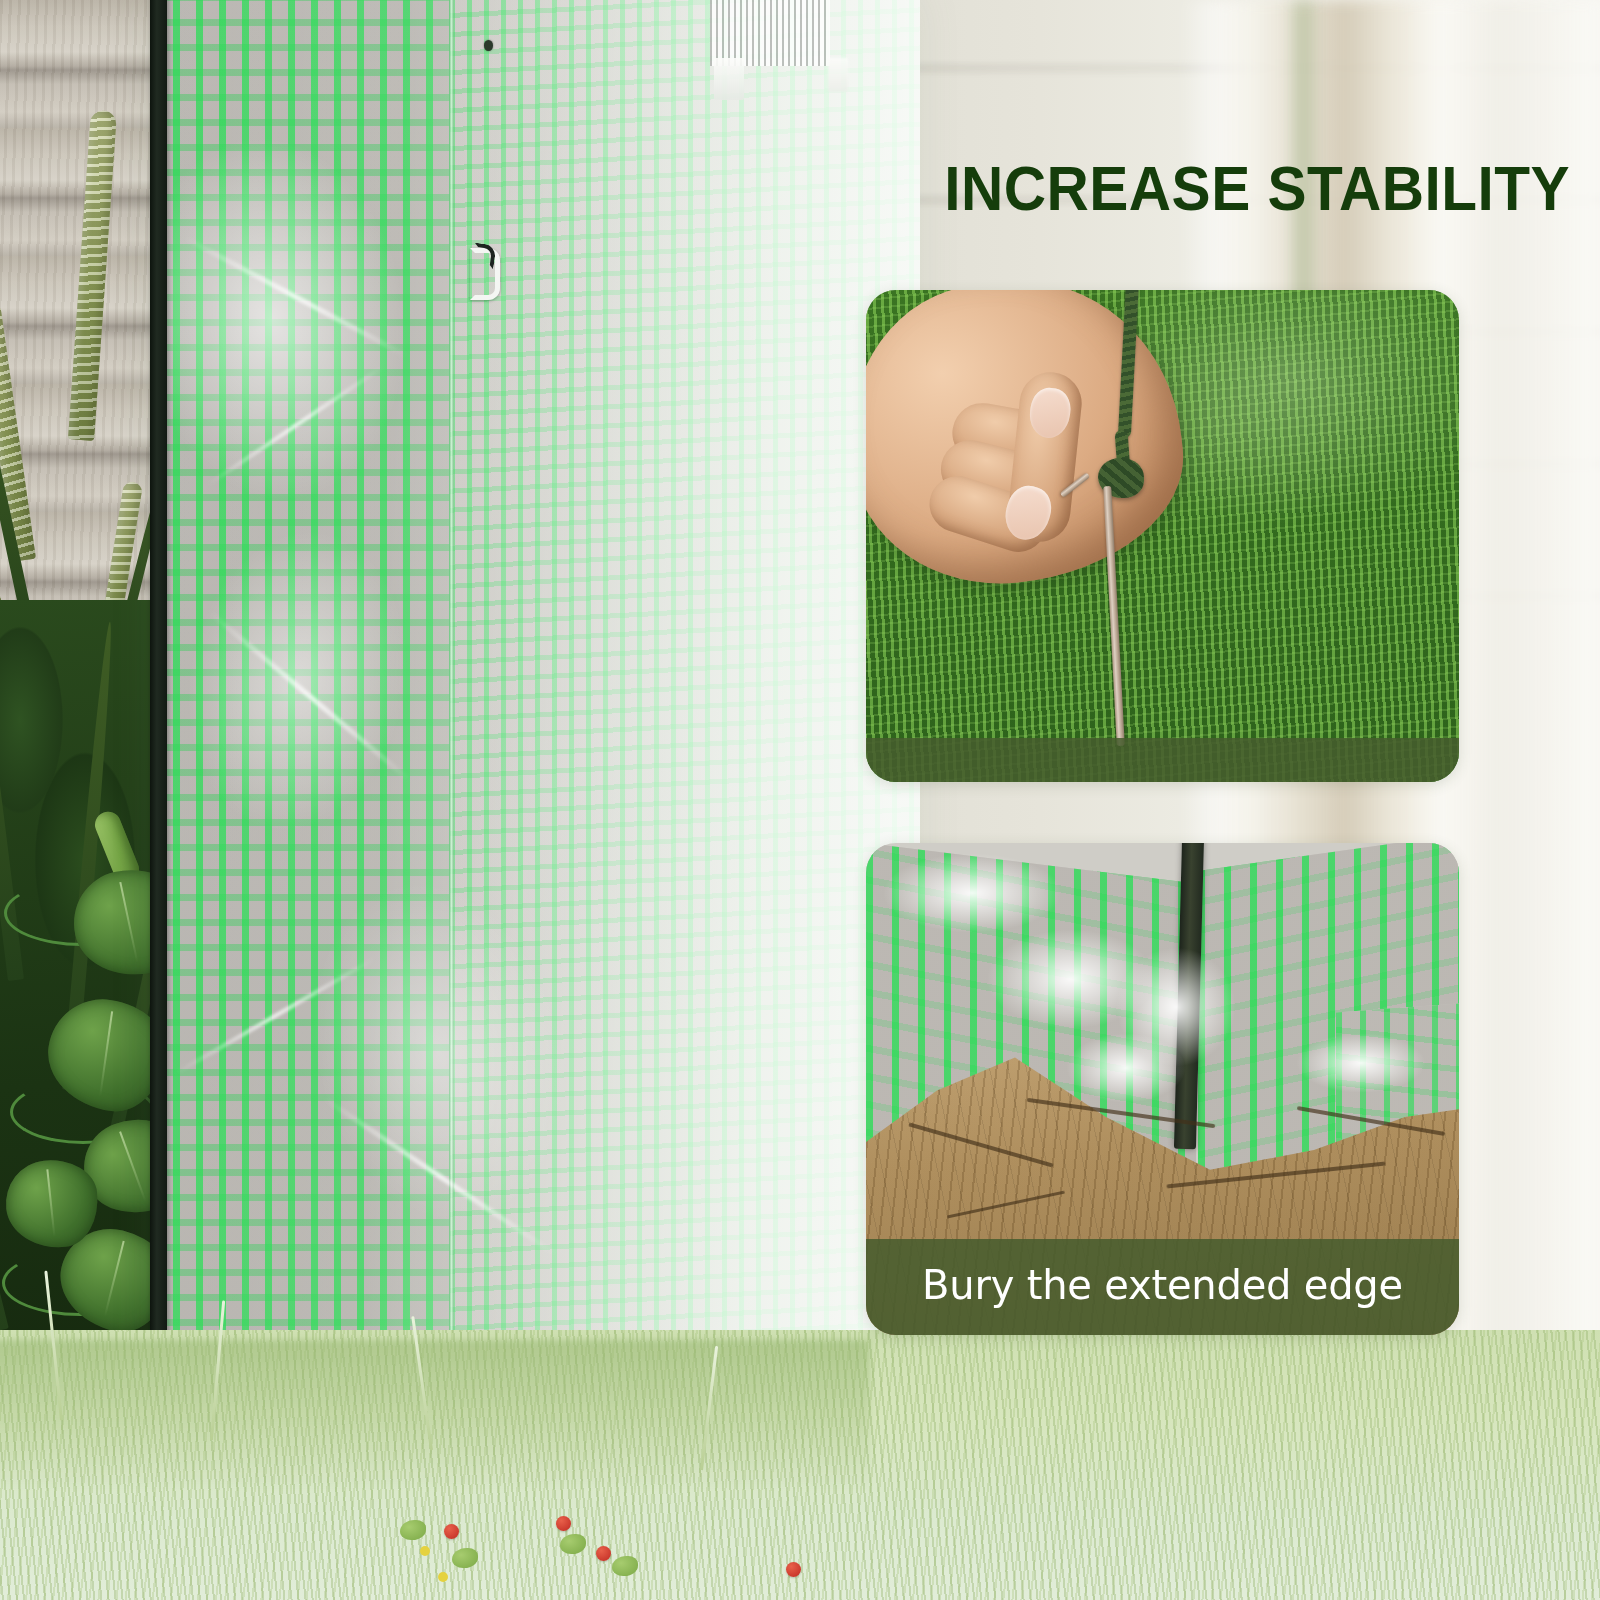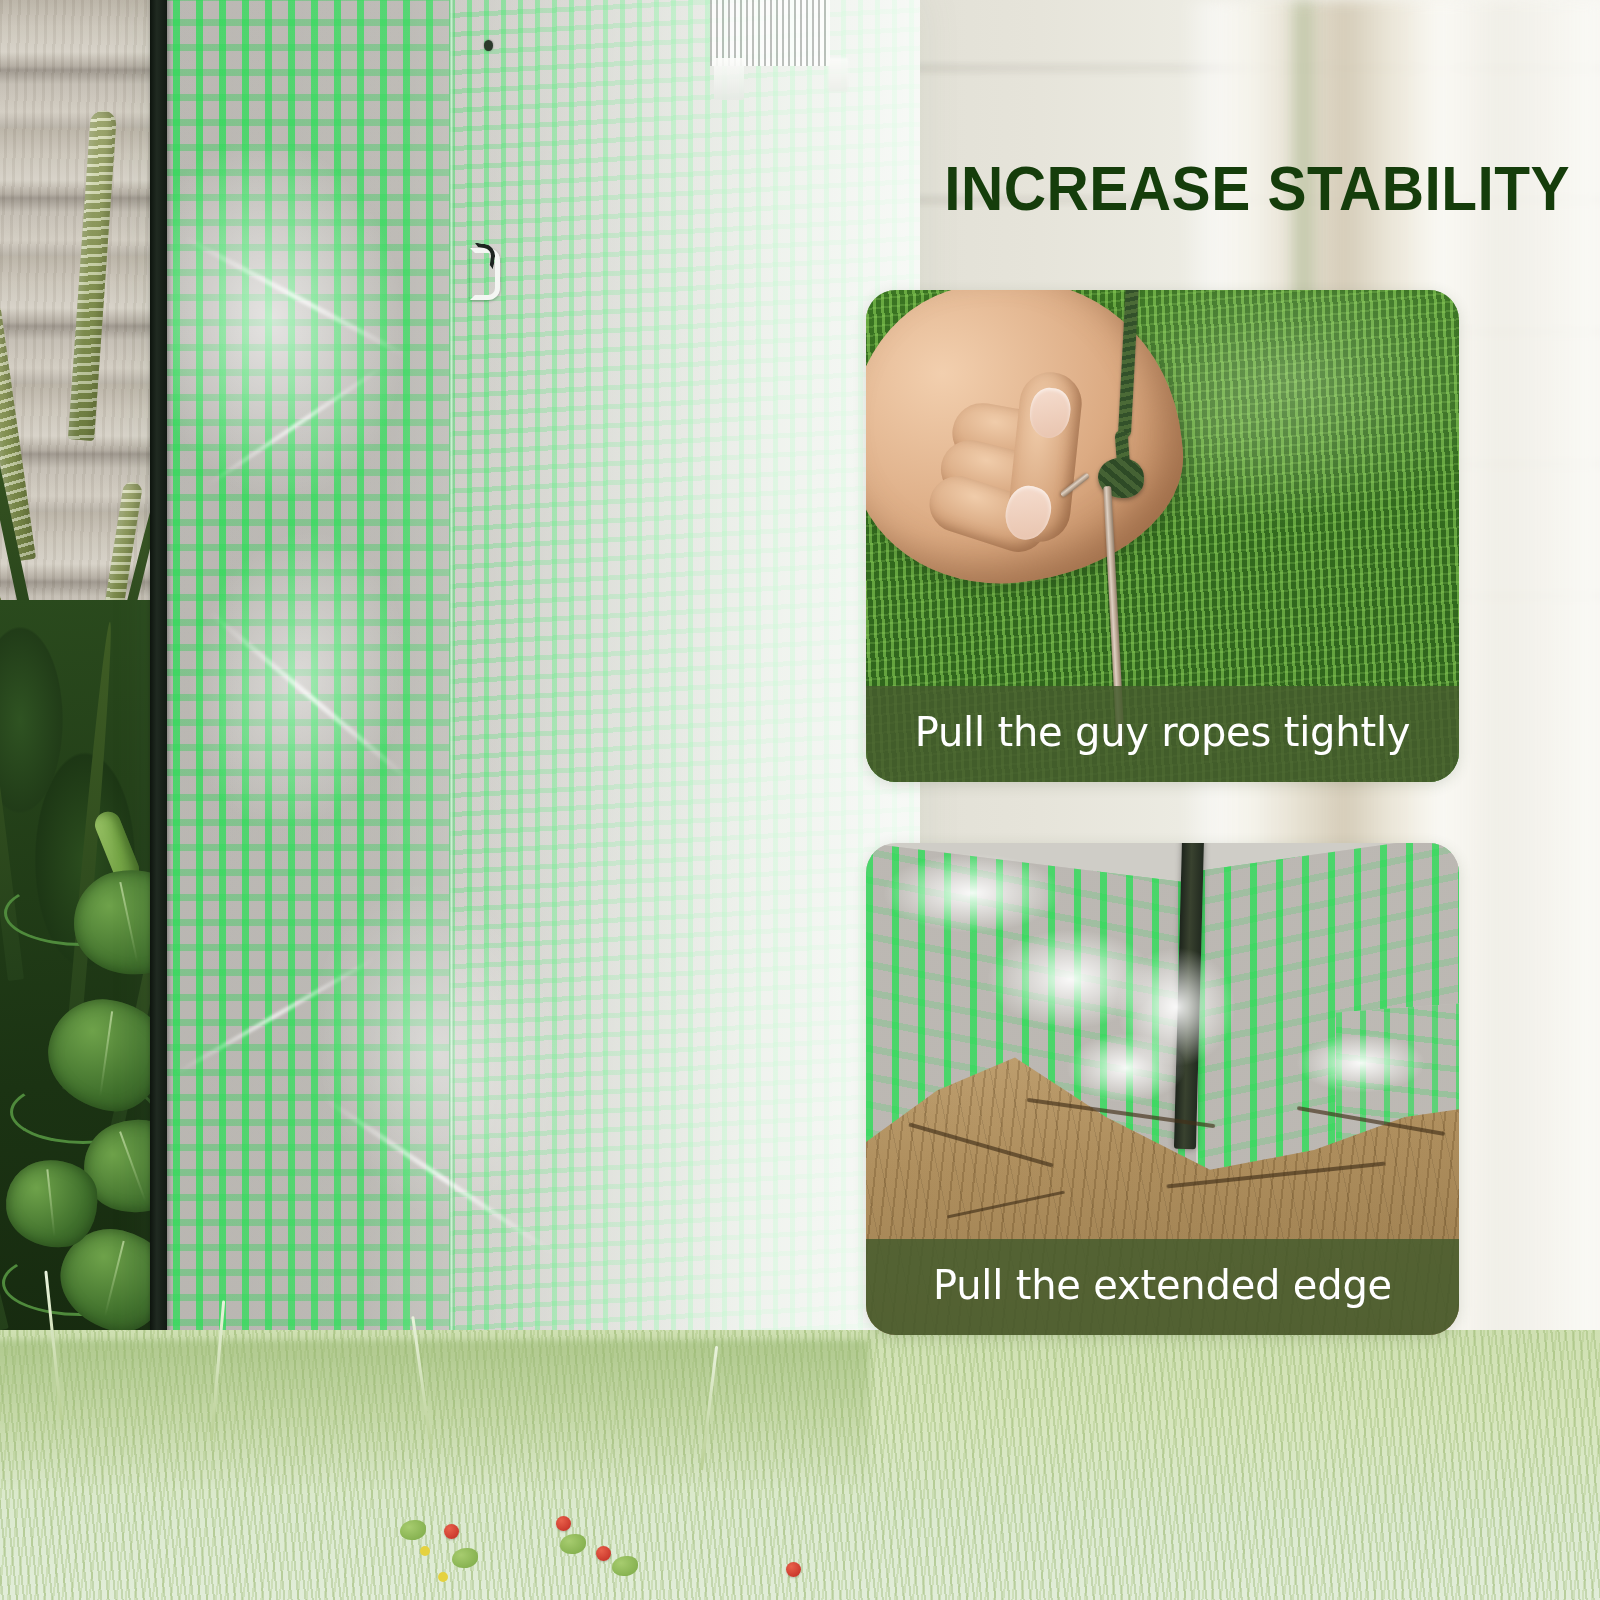--- a/index.html
+++ b/index.html
@@ -512,21 +512,20 @@
       <div class="nail" style="left:164px;top:98px;transform:rotate(8deg);"></div>
       <div class="nail" style="left:140px;top:196px;width:44px;height:54px;transform:rotate(16deg);"></div>
 
       <div class="rope" style="left:256px;top:-12px;height:160px;transform:rotate(3deg);"></div>
       <div class="rope" style="left:250px;top:140px;height:42px;transform:rotate(-4deg);"></div>
       <div class="knot" style="left:232px;top:168px;"></div>
       <div class="stake" style="left:244px;top:196px;height:260px;transform:rotate(-3deg);"></div>
       <div class="stake" style="left:206px;top:178px;width:6px;height:34px;transform:rotate(52deg);"></div>
     </div>
     <div class="caption">
-      <span>Pull the guy ropes tightly</span>
     </div>
   </div>
 
   <div class="card card2">
     <div class="photo">
       <div class="ph2bg"></div>
       <div class="panelL"></div>
       <div class="panelR"></div>
       <div class="panelFlap"></div>
       <div class="zip"></div>
@@ -538,17 +537,17 @@
       <div class="glare" style="left:430px;top:190px;width:130px;height:60px;"></div>
 
       <div class="soil"></div>
       <div class="crack" style="left:40px;top:300px;width:150px;height:4px;transform:rotate(16deg);"></div>
       <div class="crack" style="left:160px;top:268px;width:190px;height:4px;transform:rotate(8deg);"></div>
       <div class="crack" style="left:300px;top:330px;width:220px;height:4px;transform:rotate(-6deg);"></div>
       <div class="crack" style="left:430px;top:276px;width:150px;height:4px;transform:rotate(10deg);"></div>
       <div class="crack" style="left:80px;top:360px;width:120px;height:3px;transform:rotate(-12deg);"></div>
     </div>
     <div class="caption">
-      <span>Pull the extended edge</span>
+      <span>Bury the extended edge</span>
     </div>
   </div>
 
 </div>
 
 </body></html>

